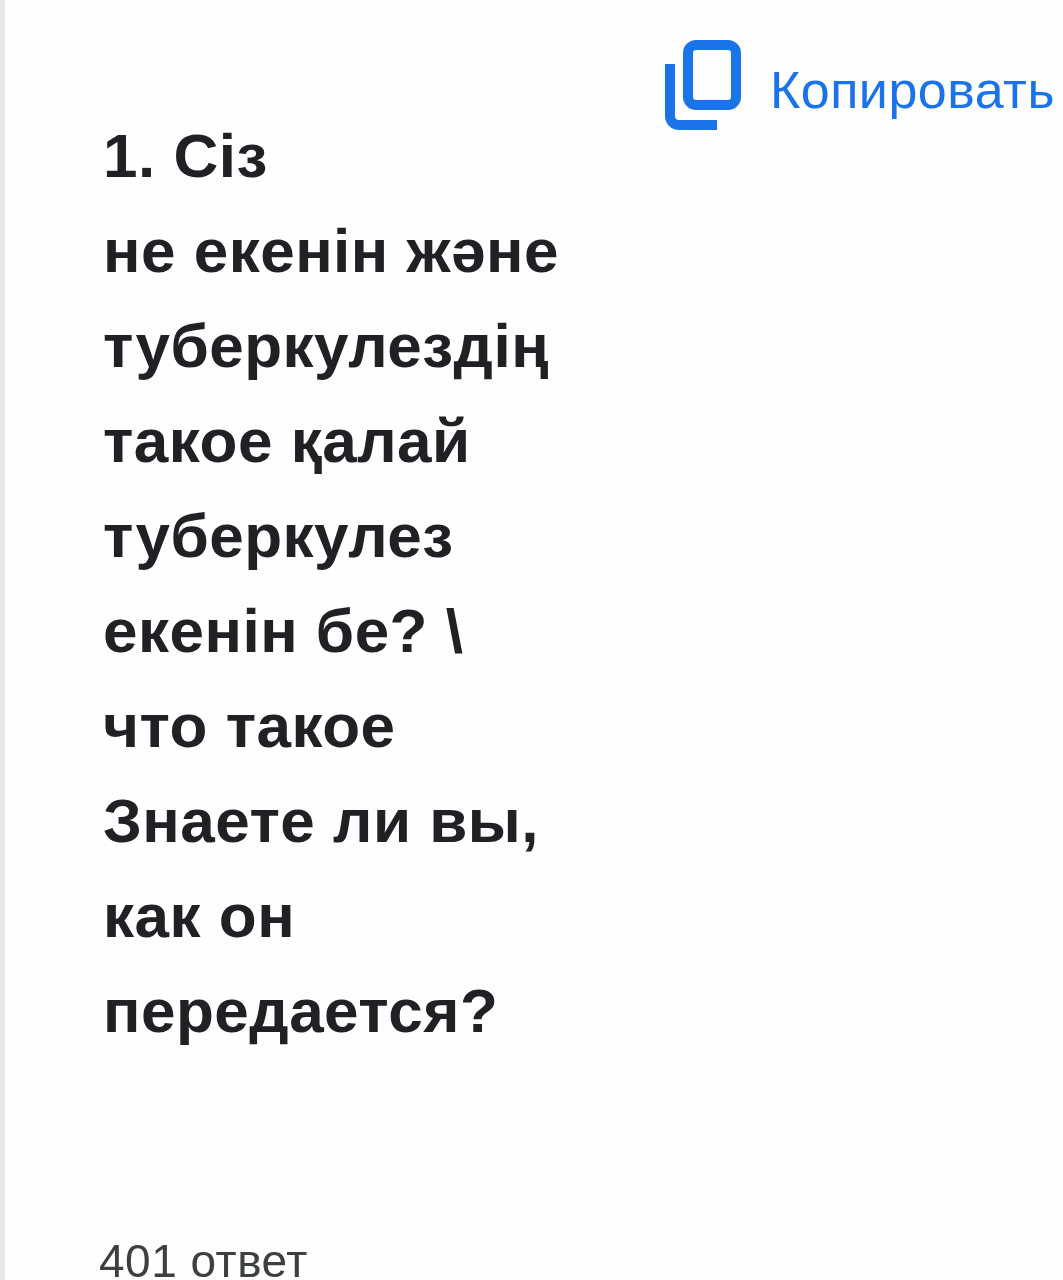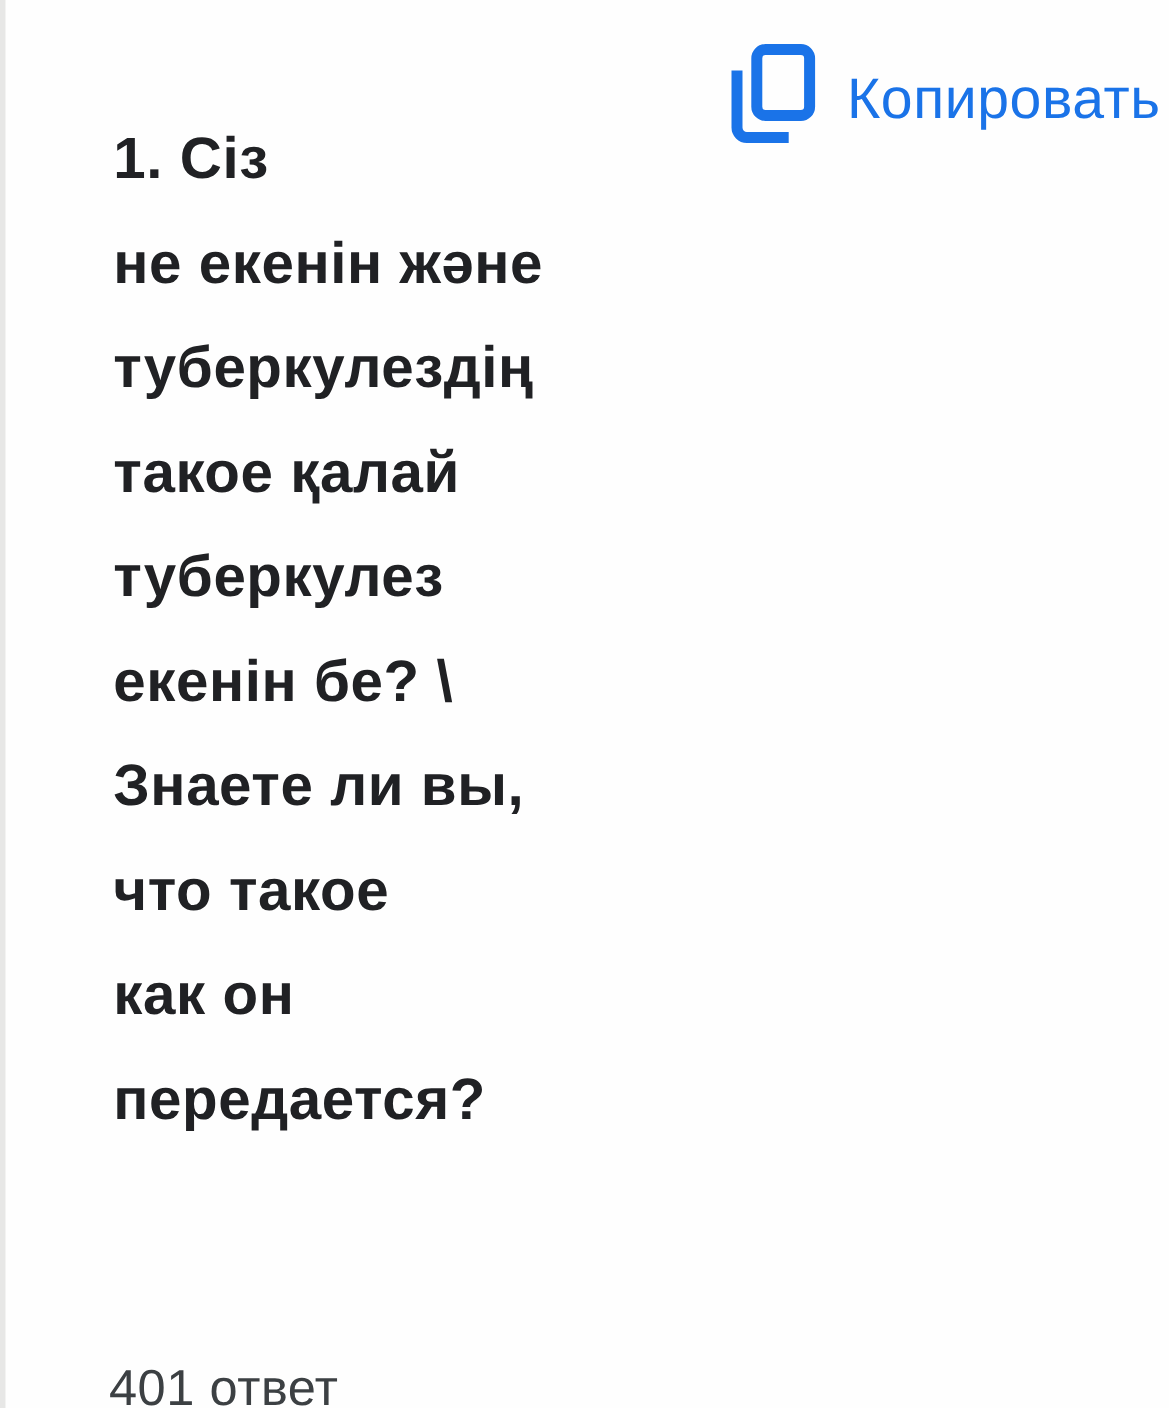--- a/index.html
+++ b/index.html
@@ -40,22 +40,22 @@
     margin-top: 9px;
     font-size: 52px;
     line-height: 84px;
     font-weight: 500;
     letter-spacing: 0.5px;
     color: #1a73e8;
   }
   .question-text {
     position: absolute;
     left: 103px;
-    top: 97px;
-    font-size: 53px;
+    top: 108px;
+    font-size: 62px;
     font-weight: 700;
     line-height: 95px;
     color: #202124;
     letter-spacing: 0.5px;
   }
   .question-line { display: block; white-space: nowrap; }
   .responses-count {
     position: absolute;
     left: 99px;
     top: 1236px;
@@ -81,19 +81,19 @@
   <span class="copy-label">Копировать</span>
 </button>
 
 <div class="question-text">
   <span class="question-line">1. Сіз</span>
   <span class="question-line">не екенін және</span>
   <span class="question-line">туберкулездің</span>
   <span class="question-line">такое қалай</span>
   <span class="question-line">туберкулез</span>
   <span class="question-line">екенін бе? \</span>
+  <span class="question-line">что такое</span>
   <span class="question-line">Знаете ли вы,</span>
-  <span class="question-line">что такое</span>
   <span class="question-line">как он</span>
   <span class="question-line">передается?</span>
 </div>
 
 <div class="responses-count">401 ответ</div>
 
 </body></html>

